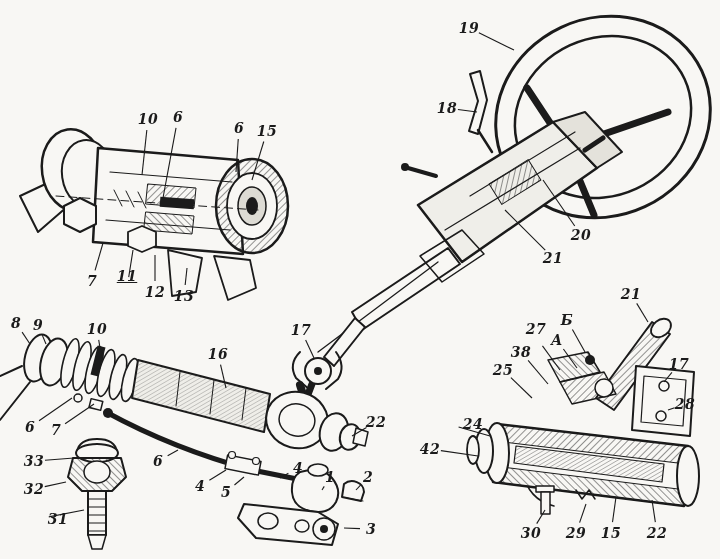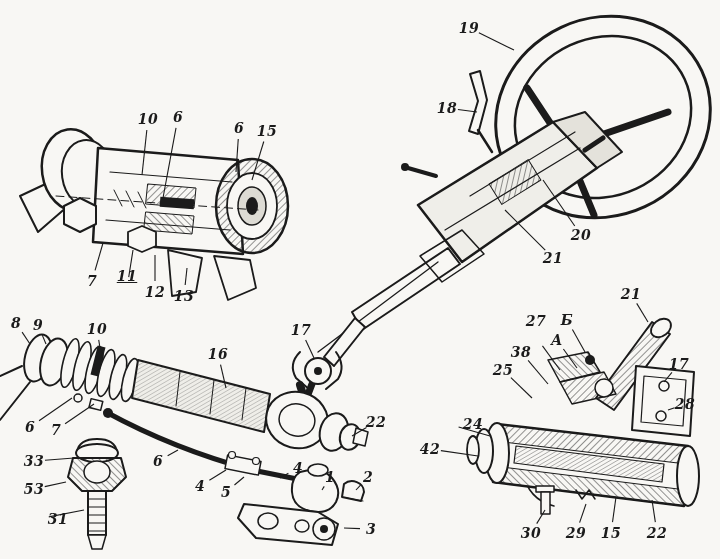--- a/index.html
+++ b/index.html
@@ -229,34 +229,34 @@
       <div class="callout" style="left: 581px; top: 235px;">20</div>
       <div class="callout" style="left: 553px; top: 258px;">21</div>
       <div class="callout" style="left: 301px; top: 330px;">17</div>
       <div class="callout" style="left: 218px; top: 354px;">16</div>
       <div class="callout" style="left: 16px; top: 323px;">8</div>
       <div class="callout" style="left: 38px; top: 325px;">9</div>
       <div class="callout" style="left: 97px; top: 329px;">10</div>
       <div class="callout" style="left: 30px; top: 427px;">6</div>
       <div class="callout" style="left: 56px; top: 430px;">7</div>
       <div class="callout" style="left: 34px; top: 461px; text-align: right;">33</div>
-      <div class="callout" style="left: 34px; top: 489px;">53</div>
+      <div class="callout" style="left: 34px; top: 489px;">32</div>
       <div class="callout" style="left: 38px; top: 519px; margin-left: 20px;">31</div>
       <div class="callout" style="left: 158px; top: 461px;">6</div>
       <div class="callout" style="left: 200px; top: 486px;">4</div>
       <div class="callout" style="left: 226px; top: 492px;">5</div>
       <div class="callout" style="left: 298px; top: 468px;">4</div>
       <div class="callout" style="left: 330px; top: 477px;">1</div>
       <div class="callout" style="left: 368px; top: 477px;">2</div>
       <div class="callout" style="left: 371px; top: 529px;">3</div>
       <div class="callout" style="left: 376px; top: 422px;">22</div>
       <div class="callout" style="left: 631px; top: 294px;">21</div>
       <div class="callout" style="left: 567px; top: 320px;">Б</div>
       <div class="callout" style="left: 557px; top: 340px;">А</div>
-      <div class="callout" style="left: 536px; top: 321px;">27</div>
+      <div class="callout" style="left: 536px; top: 329px;">27</div>
       <div class="callout" style="left: 521px; top: 352px;">38</div>
       <div class="callout" style="left: 503px; top: 370px; text-align: right;">25</div>
       <div class="callout" style="left: 679px; top: 364px;">17</div>
       <div class="callout" style="left: 685px; top: 404px; text-align: right;">28</div>
       <div class="callout" style="left: 448px; top: 424px; margin-left: 25px;">24</div>
       <div class="callout" style="left: 430px; top: 449px;">42</div>
       <div class="callout" style="left: 531px; top: 533px;">30</div>
       <div class="callout" style="left: 576px; top: 533px;">29</div>
       <div class="callout" style="left: 611px; top: 533px;">15</div>
       <div class="callout" style="left: 657px; top: 533px;">22</div>

